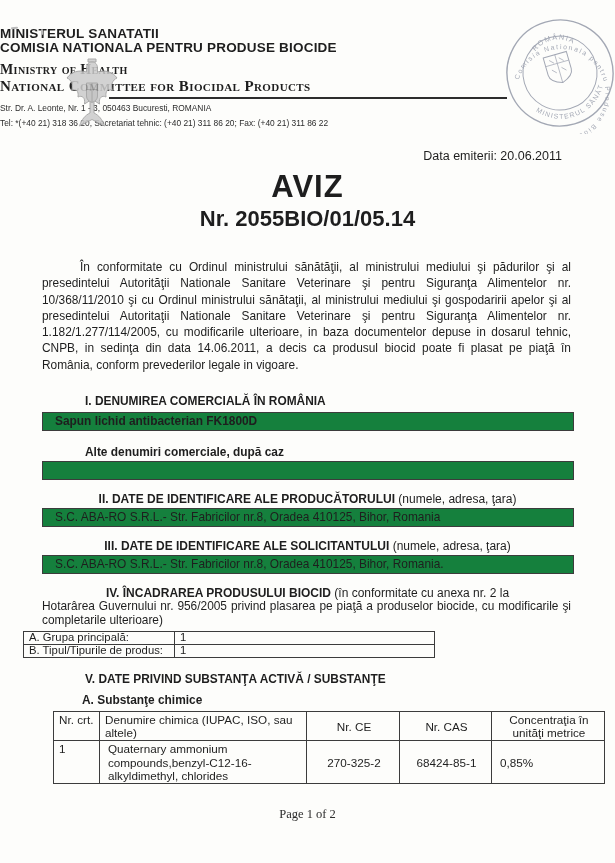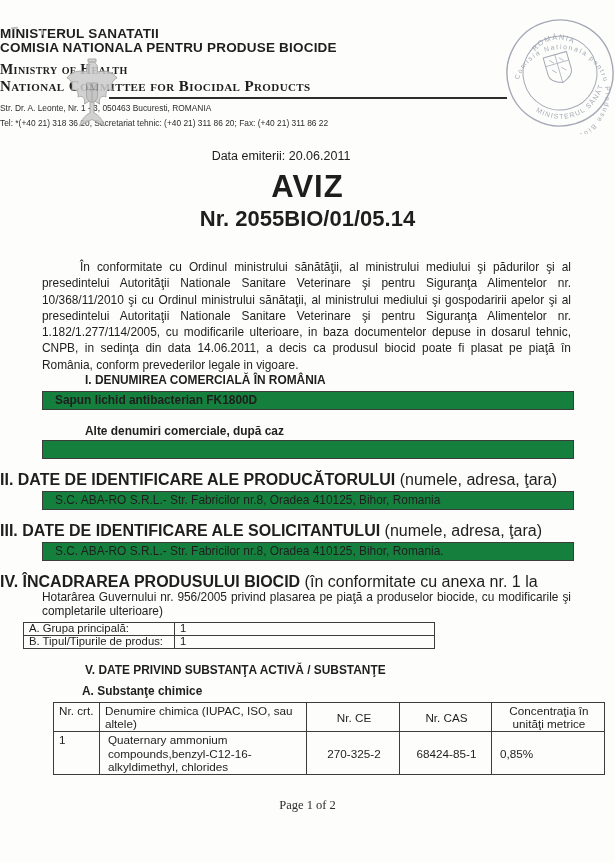--- a/index.html
+++ b/index.html
@@ -16,31 +16,31 @@
   .stamp { position:absolute; left:502px; top:14px; width:118px; height:120px; opacity:.8; }
 
   .hdr { padding-top:27px; }
   .hdr-ro { font-size:13.5px; font-weight:bold; letter-spacing:.2px; line-height:13.5px; }
   .hdr-en { font-family:"Liberation Serif", serif; font-variant:small-caps; font-weight:bold; letter-spacing:.4px; }
   .hdr-en.l1 { margin-top:9px; font-size:14px; line-height:14px; }
   .hdr-en.l2 { margin-top:2px; font-size:15px; line-height:15px; }
   .hdr-rule { width:398px; margin:3px auto 0 auto; border-bottom:2px solid #2d2d2d; }
   .hdr-addr { margin-top:4px; font-size:8.4px; line-height:10.5px; color:#2c2c2c; }
 
-  .issue-date { margin-top:21px; padding-right:53px; text-align:center; font-size:12.5px; }
+  .issue-date { margin-top:21px; padding-right:53px; text-align:right; font-size:12.5px; }
 
   .title-main { margin-top:8px; text-align:center; font-size:31px; font-weight:bold; letter-spacing:1px; line-height:31px; }
   .title-num  { margin-top:4px; text-align:center; font-size:22px; font-weight:bold; }
 
   .intro { margin:27px 44px 0 42px; font-size:11.9px; line-height:16.3px; text-align:justify; text-indent:38px; }
 
   .sec-head-left { margin-left:85px; font-size:11.9px; font-weight:bold; }
-  .sec-head-center { text-align:left; font-size:16px; }
+  .sec-head-center { text-align:center; font-size:12px; }
   .sec-head-center b { font-weight:bold; }
-  .mt22 { } .mt14 { margin-top:14px; } .mt13 { margin-top:12px; }
+  .mt22 { margin-top:21px; } .mt14 { margin-top:14px; } .mt13 { margin-top:12px; }
 
   .vbox {
     margin:4px 0 0 42px; width:512px; border:1px solid #3c3c3c;
     font-size:11.9px; line-height:14px; padding:1px 6px 2px 12px; min-height:14px;
     background:#15803d;
   }
   .vbox.bold { font-weight:bold; }
   .vbox.tight { margin-top:2px; }
 
   .s4-note { margin:0 44px 0 42px; font-size:11.9px; line-height:13.5px; text-align:justify; }
@@ -131,21 +131,21 @@
   <div class="vbox bold">Sapun lichid antibacterian FK1800D</div>
   <div class="sec-head-left mt14">Alte denumiri comerciale, după caz</div>
   <div class="vbox tight"></div>
 
   <div class="sec-head-center mt13"><b>II. DATE DE IDENTIFICARE ALE PRODUCĂTORULUI</b><span> (numele, adresa, ţara)</span></div>
   <div class="vbox tight">S.C. ABA-RO S.R.L.- Str. Fabricilor nr.8, Oradea 410125, Bihor, Romania</div>
 
   <div class="sec-head-center mt13"><b>III. DATE DE IDENTIFICARE ALE SOLICITANTULUI</b><span> (numele, adresa, ţara)</span></div>
   <div class="vbox tight">S.C. ABA-RO S.R.L.- Str. Fabricilor nr.8, Oradea 410125, Bihor, Romania.</div>
 
-  <div class="sec-head-center mt13"><b>IV. ÎNCADRAREA PRODUSULUI BIOCID</b><span> (în conformitate cu anexa nr. 1 la</span></div>
+  <div class="sec-head-center mt13"><b>IV. ÎNCADRAREA PRODUSULUI BIOCID</b><span> (în conformitate cu anexa nr. 2 la</span></div>
   <div class="s4-note">Hotarârea Guvernului nr. 956/2005 privind plasarea pe piaţă a produselor biocide, cu modificarile şi completarile ulterioare)</div>
   <table class="t4">
     <tbody>
       <tr>
         <td class="c1">A. Grupa principală:</td>
         <td>1</td>
       </tr>
       <tr>
         <td class="c1">B. Tipul/Tipurile de produs:</td>
         <td>1</td>

